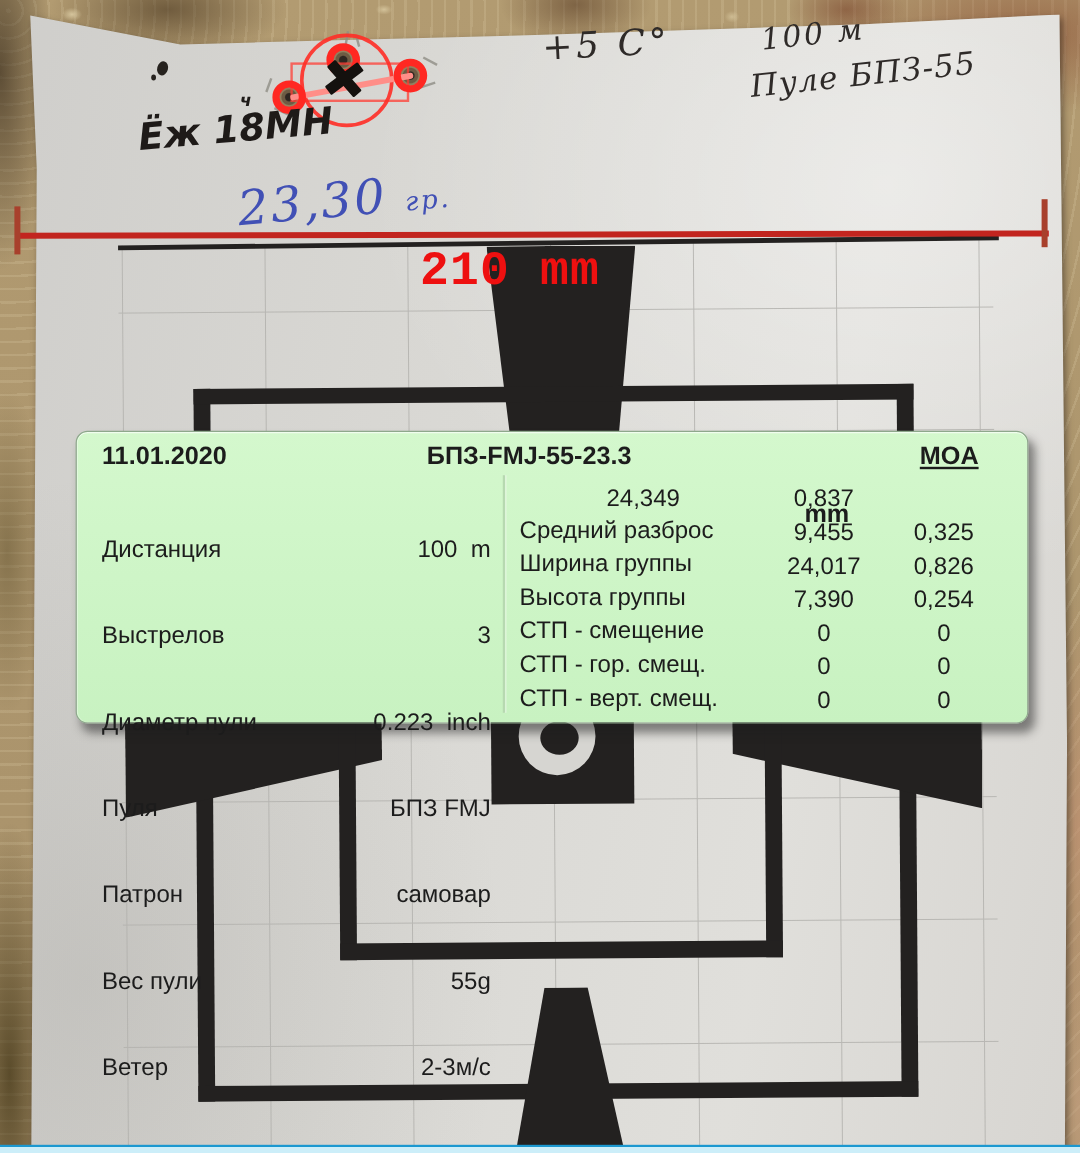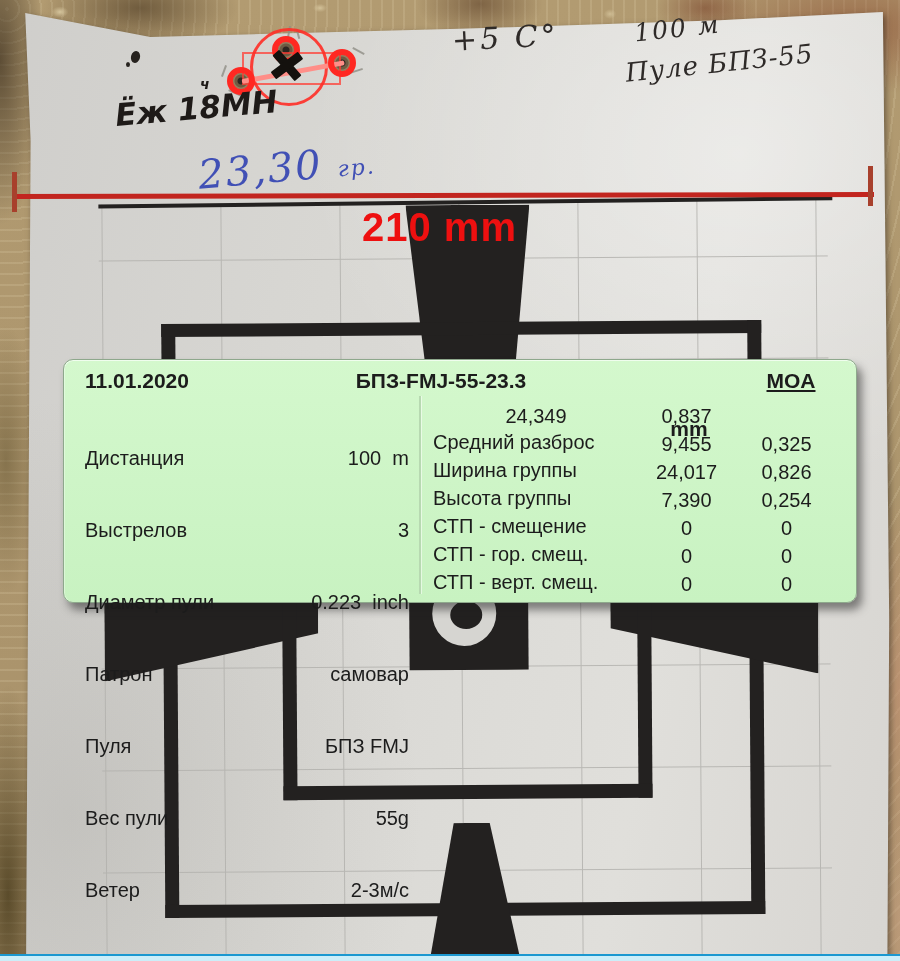--- a/index.html
+++ b/index.html
@@ -88,22 +88,22 @@
     font-family:"DejaVu Sans",sans-serif;font-weight:bold;font-style:italic;color:#1e1a18;letter-spacing:0px;}
   .hand-rifle-mark{left:200px;top:76px;font-size:14px;color:#1e1a18;font-family:"DejaVu Sans",sans-serif;font-weight:bold;}
   .hand-weight{left:198px;top:144px;font-size:40px;color:#4150b5;transform:rotate(-5deg);letter-spacing:2px;}
   .hand-weight .gr{font-size:22px;}
 
   
   .dim-line{position:absolute;left:13px;top:193px;width:861px;height:5px;background:#c2251f;
     transform:rotate(-0.12deg);}
   .dim-tick-l{position:absolute;left:12px;top:172px;width:5px;height:40px;background:#a8402c;}
   .dim-tick-r{position:absolute;left:868px;top:166px;width:5px;height:40px;background:#a8402c;}
-  .dim-label{position:absolute;left:362px;top:205px;font-size:40px;font-weight:bold;color:#ee1010;
-    letter-spacing:1px;font-family:Liberation Sans, sans-serif;}
+  .dim-label{position:absolute;left:350px;top:205px;font-size:40px;font-weight:bold;color:#ee1010;
+    letter-spacing:1px;font-family:Liberation Mono, monospace;}
 
   
   .panel{position:absolute;left:63px;top:359px;width:792px;height:242px;border-radius:10px;
     background:linear-gradient(180deg,#d4f8cd,#c8f2c1);
     border:1px solid #8ea88c;
     box-shadow:5px 7px 8px rgba(30,30,30,.5), inset 0 1px 0 rgba(255,255,255,.65), inset 1px 0 0 rgba(255,255,255,.35);
     color:#1c1c1c;font-size:20px;}
   .panel .hdr{position:absolute;top:9px;font-weight:bold;font-size:21px;}
   .p-date{left:21px;}
   .p-title{left:277px;width:200px;text-align:center;}
@@ -199,26 +199,26 @@
         </div>
       <div class="row">
           <span class="lbl">Выстрелов</span>
           <span class="val">3</span>
         </div>
       <div class="row">
           <span class="lbl">Диаметр пули</span>
           <span class="val">0.223  inch</span>
         </div>
       <div class="row">
+          <span class="lbl">Пуля</span>
+          <span class="val">БПЗ FMJ</span>
+        </div>
+      <div class="row">
           <span class="lbl">Патрон</span>
           <span class="val">самовар</span>
-        </div>
-      <div class="row">
-          <span class="lbl">Пуля</span>
-          <span class="val">БПЗ FMJ</span>
         </div>
       <div class="row">
           <span class="lbl">Вес пули</span>
           <span class="val">55g</span>
         </div>
       <div class="row">
           <span class="lbl">Ветер</span>
           <span class="val">2-3м/с</span>
         </div>
     </div>

